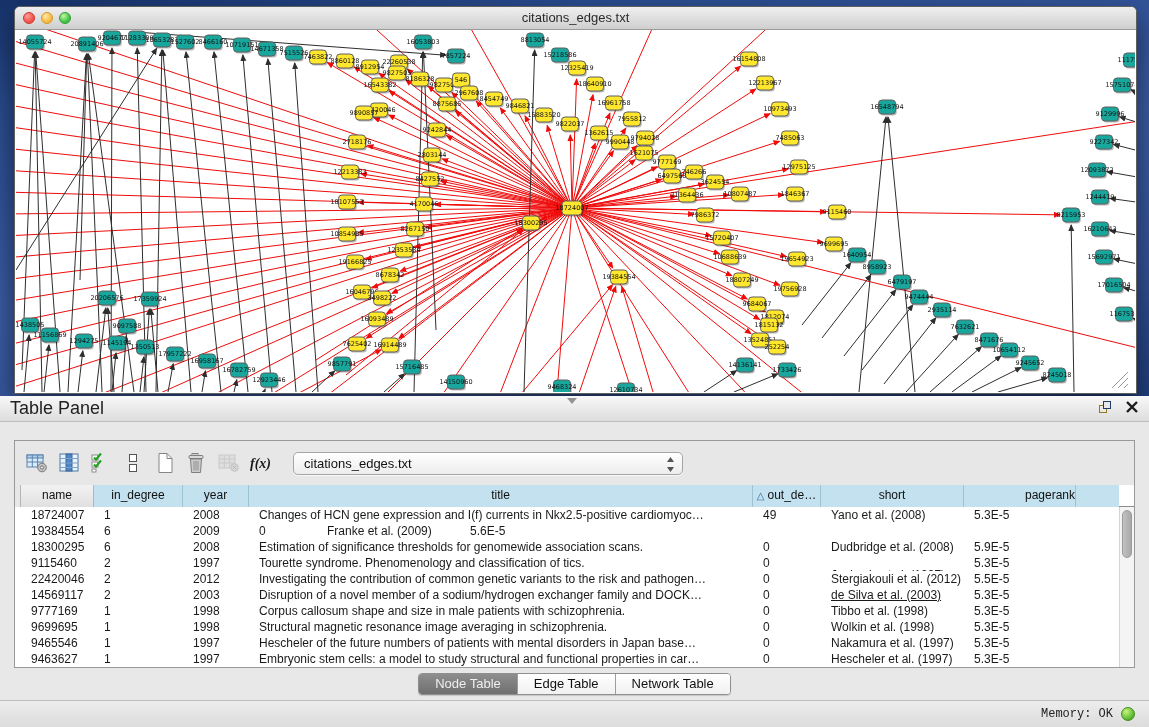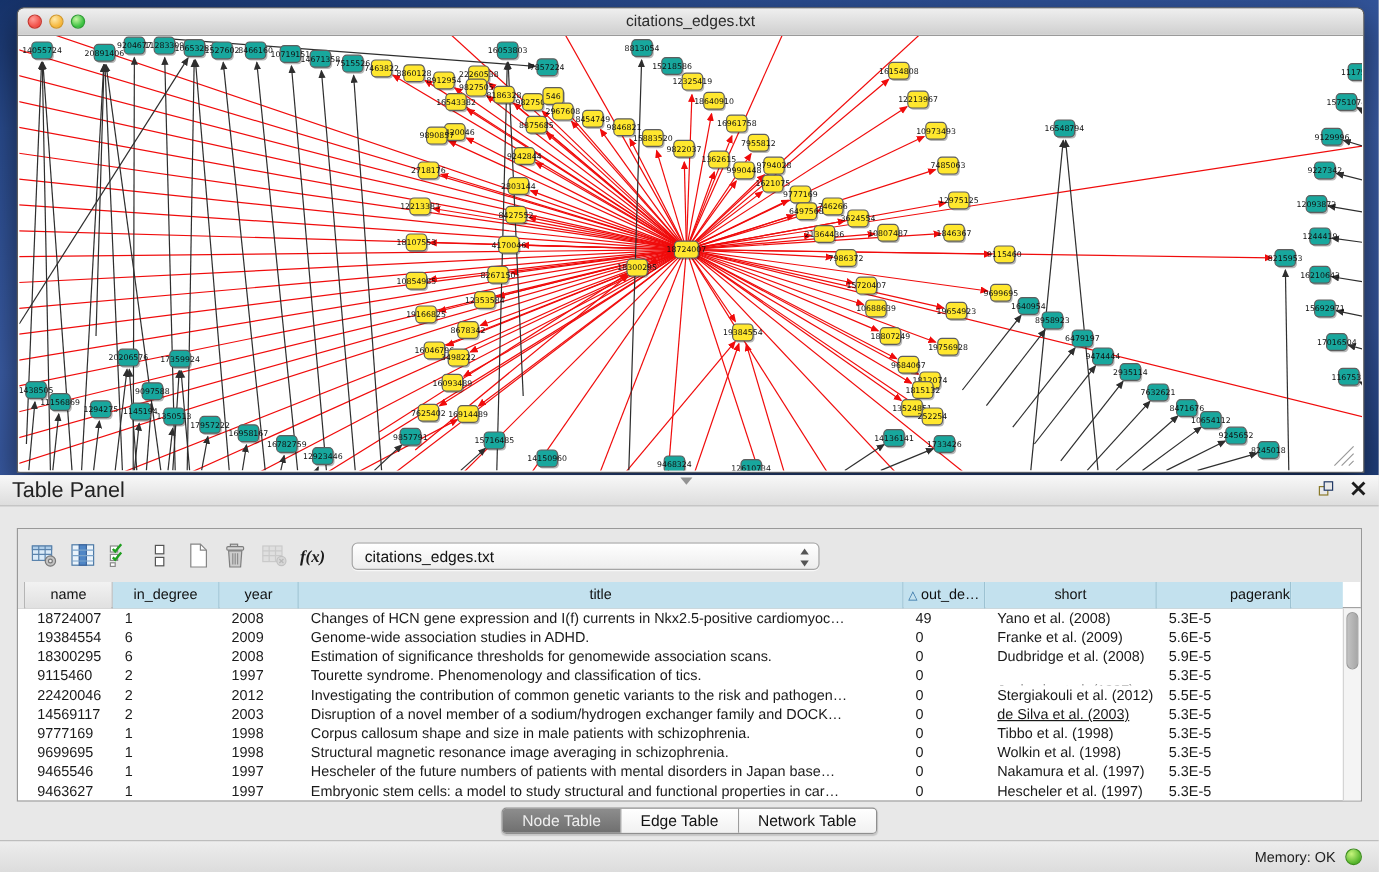--- a/index.html
+++ b/index.html
@@ -61,21 +61,21 @@
   
   .tabs{position:absolute;left:0;right:0;top:277px;display:flex;justify-content:center;}
   .seg{display:flex;border:1px solid #8f8f8f;border-radius:4px;overflow:hidden;height:20px;
     box-shadow:0 1px 1px rgba(0,0,0,.15);}
   .seg .tab{font-size:13px;line-height:20px;padding:0 16px;background:linear-gradient(#ffffff,#f1f1f1);
     color:#111;border-right:1px solid #9d9d9d;}
   .seg .tab:last-child{border-right:none;}
   .seg .tab.sel{background:linear-gradient(#8d8d8d,#6f6f6f);color:#efefef;}
   
   .statusbar{position:absolute;left:0;top:304px;width:100%;height:27px;
-    background:linear-gradient(#ededed,#dcdcdc);border-top:1px solid #bdbdbd;box-sizing:border-box;}
+    background:linear-gradient(#ededed,#dcdcdc);border-top:1px solid #bdbdbd;box-sizing:border-box;font-family:Liberation Mono, monospace;}
   .mem{position:absolute;right:36px;top:0;line-height:26px;font-size:12px;color:#222;}
   .memdot{position:absolute;right:14px;top:6px;width:14px;height:14px;border-radius:50%;
     background:radial-gradient(circle at 35% 30%,#c7f57d,#56b52c 70%);border:1px solid #3f8f1e;box-sizing:border-box;}
 </style>
 </head>
 <body>
 
 <div class="desktop">
   <div class="window">
     <div class="titlebar">
@@ -1016,21 +1016,20 @@
             <div class="gc" style="width: 68px;">49</div>
             <div class="gc" style="width: 143px;">Yano et al. (2008)</div>
             <div class="gc" style="width: 112px;">5.3E-5</div>
             <div class="gc" style="width: 43px;"></div>
           </div>
           <div class="grow">
             <div class="gc" style="width: 6px;"></div>
             <div class="gc" style="width: 73px;">19384554</div>
             <div class="gc" style="width: 89px;">6</div>
             <div class="gc" style="width: 66px;">2009</div>
-            <div class="gc" style="width: 504px;">Genome-wide association studies in ADHD.</div>
             <div class="gc" style="width: 68px;">0</div>
             <div class="gc" style="width: 143px;">Franke et al. (2009)</div>
             <div class="gc" style="width: 112px;">5.6E-5</div>
             <div class="gc" style="width: 43px;"></div>
           </div>
           <div class="grow">
             <div class="gc" style="width: 6px;"></div>
             <div class="gc" style="width: 73px;">18300295</div>
             <div class="gc" style="width: 89px;">6</div>
             <div class="gc" style="width: 66px;">2008</div>

